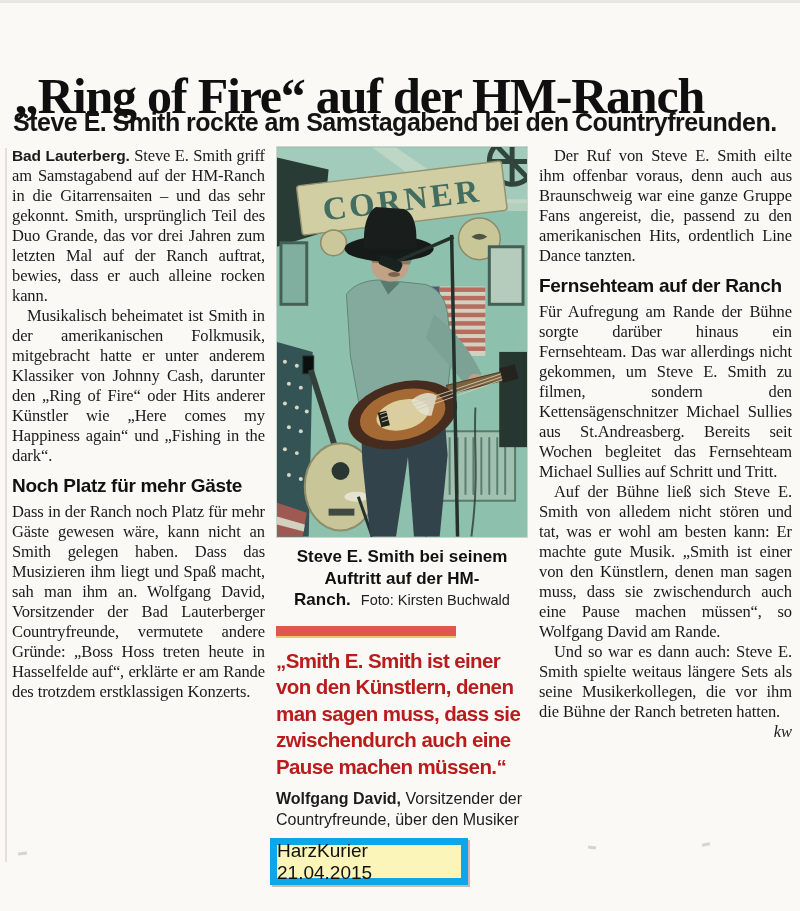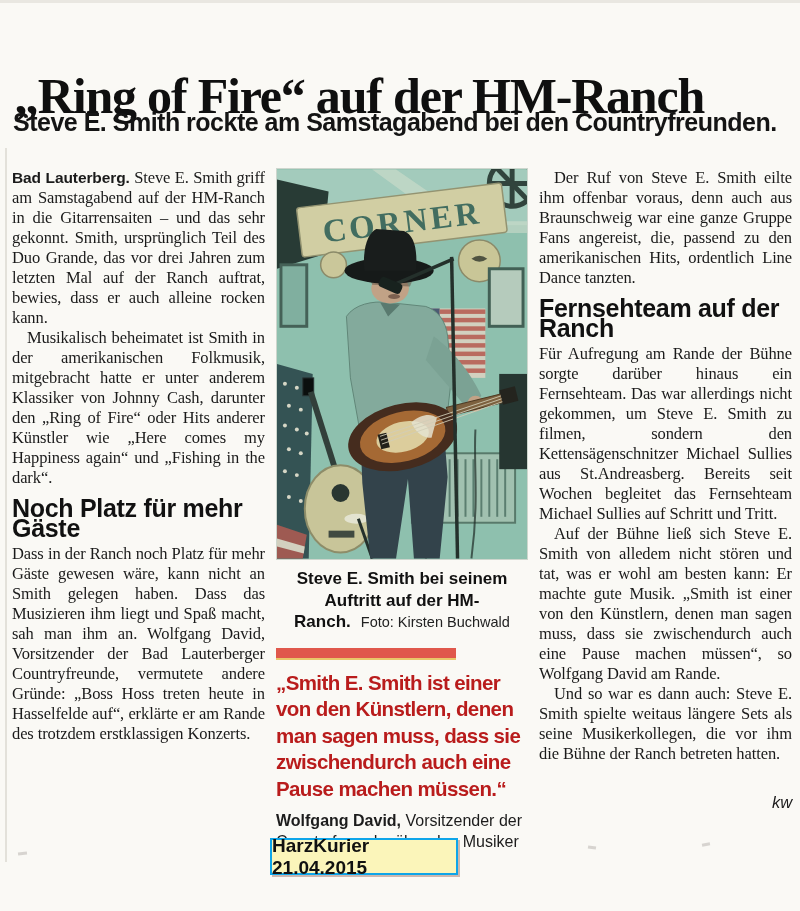--- a/index.html
+++ b/index.html
@@ -18,61 +18,61 @@
     font-size:50px; line-height:56px; letter-spacing:-1.2px; color:#0f0f0f;
     white-space:nowrap;
   }
   .subheadline{
     position:absolute; left:13px; top:108px; width:780px;
     font-weight:700; font-size:25px; letter-spacing:-0.5px; color:#141414;
     white-space:nowrap;
   }
 
   .cols{
-    position:absolute; left:12px; top:168px; width:780px;
+    position:absolute; left:12px; top:146px; width:780px;
     display:grid; grid-template-columns:253px 252px 253px; column-gap:11px;
   }
   .body-text{
     font-family:"Liberation Serif", serif;
     font-size:16.5px; line-height:20px; letter-spacing:-0.1px;
     text-align:justify; color:#1a1a1a;
   }
   .body-text p{margin:0;}
   .body-text p.ind{text-indent:15px;}
   .lead-in{font-family:"Liberation Sans", sans-serif; font-weight:700; font-size:15.5px;}
   .col-heading{
     font-family:"Liberation Sans", sans-serif; font-weight:700;
-    font-size:25px; letter-spacing:-0.3px; color:#111;
+    font-size:19px; letter-spacing:-0.3px; color:#111;
     margin:10px 0 6px 0; text-align:left; text-indent:0;
   }
-  .byline{float:right; font-family:Liberation Sans, sans-serif; font-style:italic; font-weight:400;margin-top:28px;}
+  .byline{float:right; font-family:Liberation Serif, serif; font-style:italic; font-weight:400;}
 
   .photo-frame{
     width:252px; height:392px; position:relative;
     border:1px solid #cdd6cd; box-sizing:border-box; background:#8fc0ae;
   }
   .photo-frame svg{display:block; width:100%; height:100%;}
 
   .caption{margin-top:8px; font-size:17px; line-height:21.5px; font-weight:700; color:#111; text-align:center;}
   .caption .credit{font-weight:400; font-size:14.5px; color:#222; margin-left:10px; white-space:nowrap;}
 
   .quote-bar{width:180px; height:10px; background:#e0584c; margin-top:14px; border-bottom:2px solid #e9c86a;}
   .pull-quote{
     margin-top:10px; font-weight:700; font-size:20.5px; line-height:26.5px;
     letter-spacing:-0.6px; color:#b91c1c; text-align:left;
   }
   .quote-attribution{margin-top:9px; font-size:16px; line-height:20.5px; color:#1c1c1c; text-align:left;}
   .quote-attribution .attr-name{font-weight:700;}
 
   .stamp{
     position:absolute; left:270px; top:838px; width:184px; height:33px;
-    background:#fbf5ba; border:2px solid #0ea5e9;
+    background:#fbf5ba; border:7px solid #0ea5e9;
     box-shadow:2px 2px 0 rgba(120,60,45,.35);
     display:flex; align-items:center; justify-content:center;
-    font-weight:700; font-size:19px; color:#111; z-index:5;
+    font-weight:400; font-size:19px; color:#111; z-index:5;
   }
 </style>
 </head>
 <body>
 
 <div class="page">
   <div class="scan-edge-top"></div>
   <div class="scan-edge-left"></div>
 
   <h1 class="headline">„Ring of Fire“ auf der HM-Ranch</h1>

